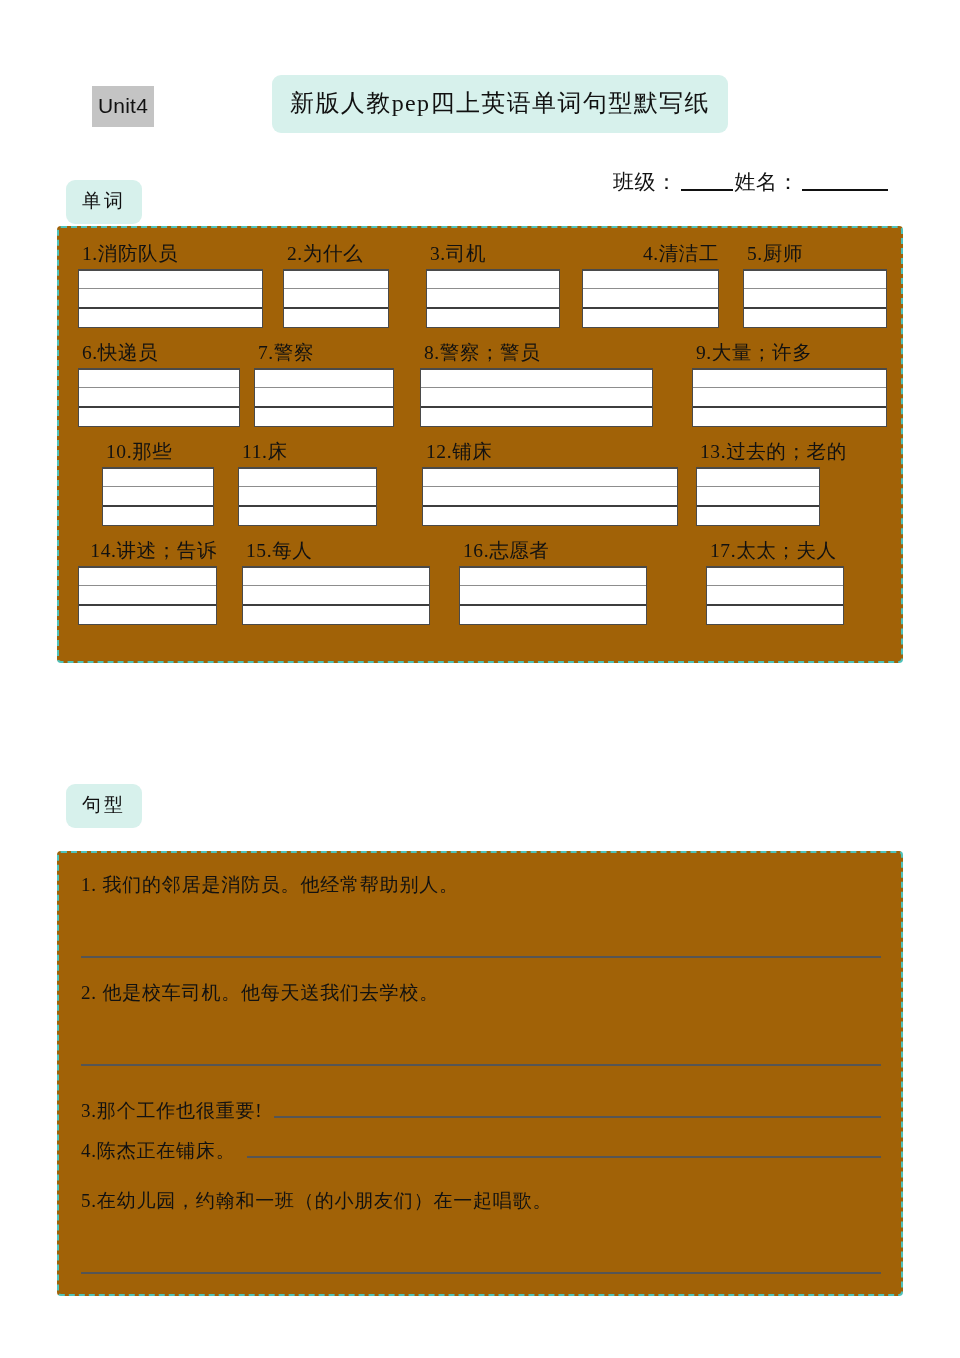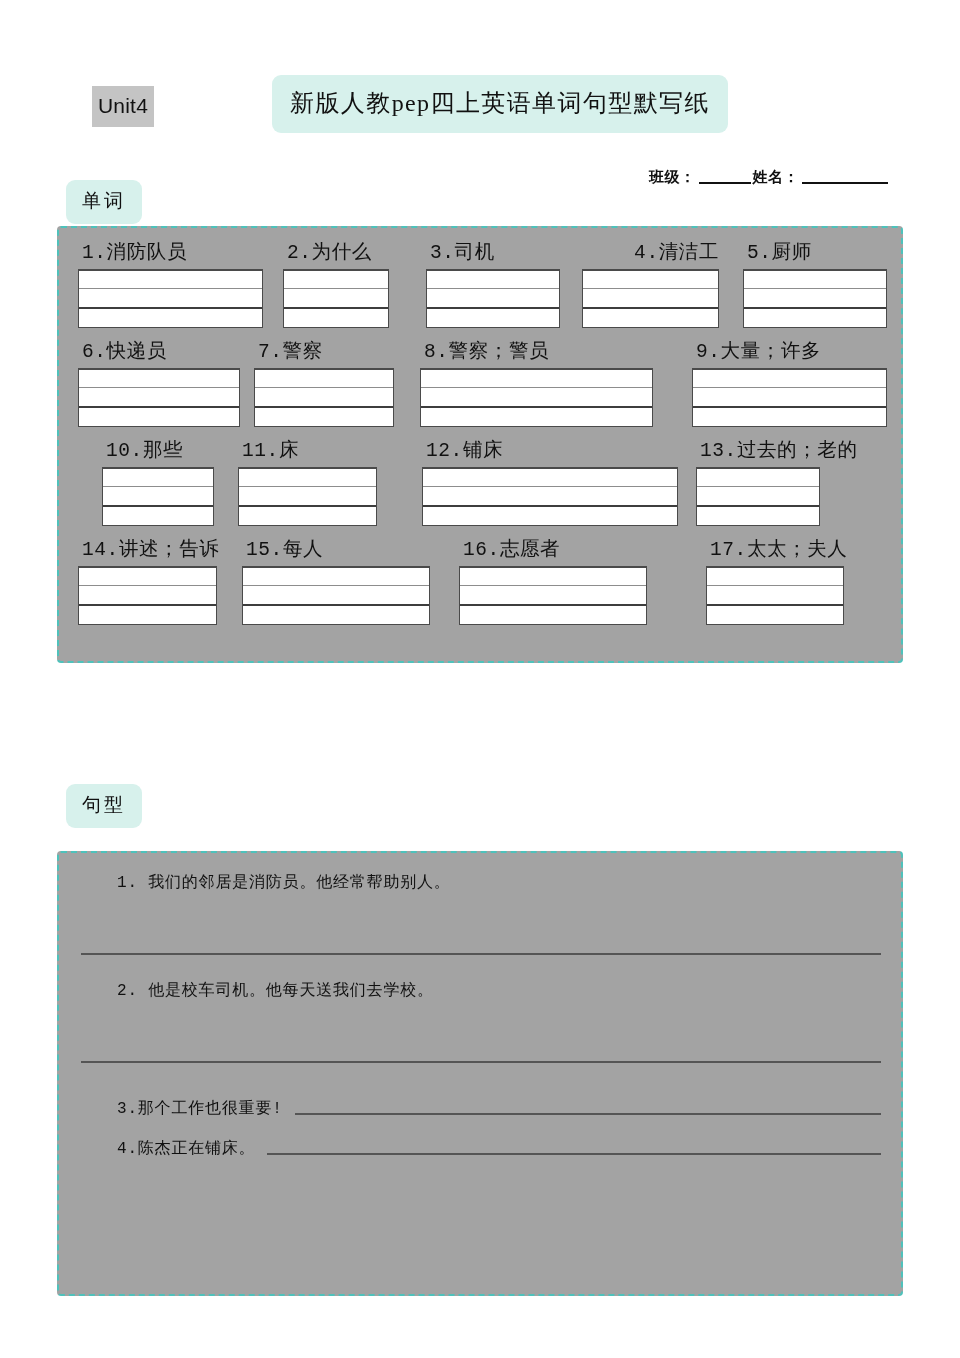--- a/index.html
+++ b/index.html
@@ -43,22 +43,22 @@
     font-size: 24px;
     letter-spacing: 1.4px;
     color: #111;
     white-space: nowrap;
   }
 
   
   .meta-line {
     position: absolute;
     right: 72px; top: 168px;
-    font-size: 15px;
-    font-weight: bold;
+    font-size: 21px;
+    font-weight: normal;
     letter-spacing: 0.5px;
     color: #111;
     white-space: nowrap;
   }
   .meta-line .blank-s {
     display: inline-block;
     width: 52px;
     border-bottom: 2px solid #111;
     margin: 0 2px -2px 3px;
   }
@@ -81,22 +81,21 @@
     text-align: center;
   }
   .badge-words { left: 66px; top: 180px; }
   .badge-sentences { left: 66px; top: 784px; }
 
   
   .dashed-box {
     position: absolute;
     border: 2px dashed #4ec2bb;
     border-radius: 4px;
-    background: #a3a3a3;
-    font-family: Liberation Mono, monospace;
+    background: #a16207;
   }
   .box-words { left: 57px; top: 226px; width: 846px; height: 437px; }
   .box-sentences { left: 57px; top: 851px; width: 846px; height: 445px; }
 
   
   .vocab-row { position: absolute; left: 0; width: 100%; }
   .vocab-item { position: absolute; top: 0; }
   .vocab-label {
     font-size: 19.5px;
     line-height: 1.0;
@@ -115,26 +114,25 @@
     display: flex;
     flex-direction: column;
   }
   .write-grid .wg-row { flex: 1 1 0; }
   .write-grid .wg-row.r1 { border-bottom: 1px solid #8d8d8d; }
   .write-grid .wg-row.r2 { border-bottom: 2px solid #3d3d3d; }
 
   
   .sent-block { position: absolute; left: 22px; width: 800px; }
   .sent-text {
-    font-size: 16px;
+    font-size: 19px;
     letter-spacing: 0.8px;
     line-height: 1.0;
     color: #111;
     white-space: nowrap;
-    margin-left: 36px;
   }
   .answer-rule {
     border-bottom: 2px solid #555;
     height: 0;
   }
   .sent-inline { display: flex; align-items: flex-end; }
   .sent-inline .sent-text { flex: 0 0 auto; }
   .sent-inline .answer-rule { flex: 1 1 auto; margin-left: 12px; margin-bottom: 2px; }
 </style>
 </head>
@@ -314,13 +312,17 @@
         <span class="sent-text">3.那个工作也很重要!</span>
         <div class="answer-rule"></div>
       </div>
     </div>
     <div class="sent-block" style="top: 288px;">
       <div class="sent-inline">
         <span class="sent-text">4.陈杰正在铺床。</span>
         <div class="answer-rule"></div>
       </div>
     </div>
+    <div class="sent-block" style="top: 338px;">
+      <div class="sent-text">5.在幼儿园，约翰和一班（的小朋友们）在一起唱歌。</div>
+      <div class="answer-rule" style="margin-top: 62px;"></div>
+    </div>
   </div>
 
 </body></html>

